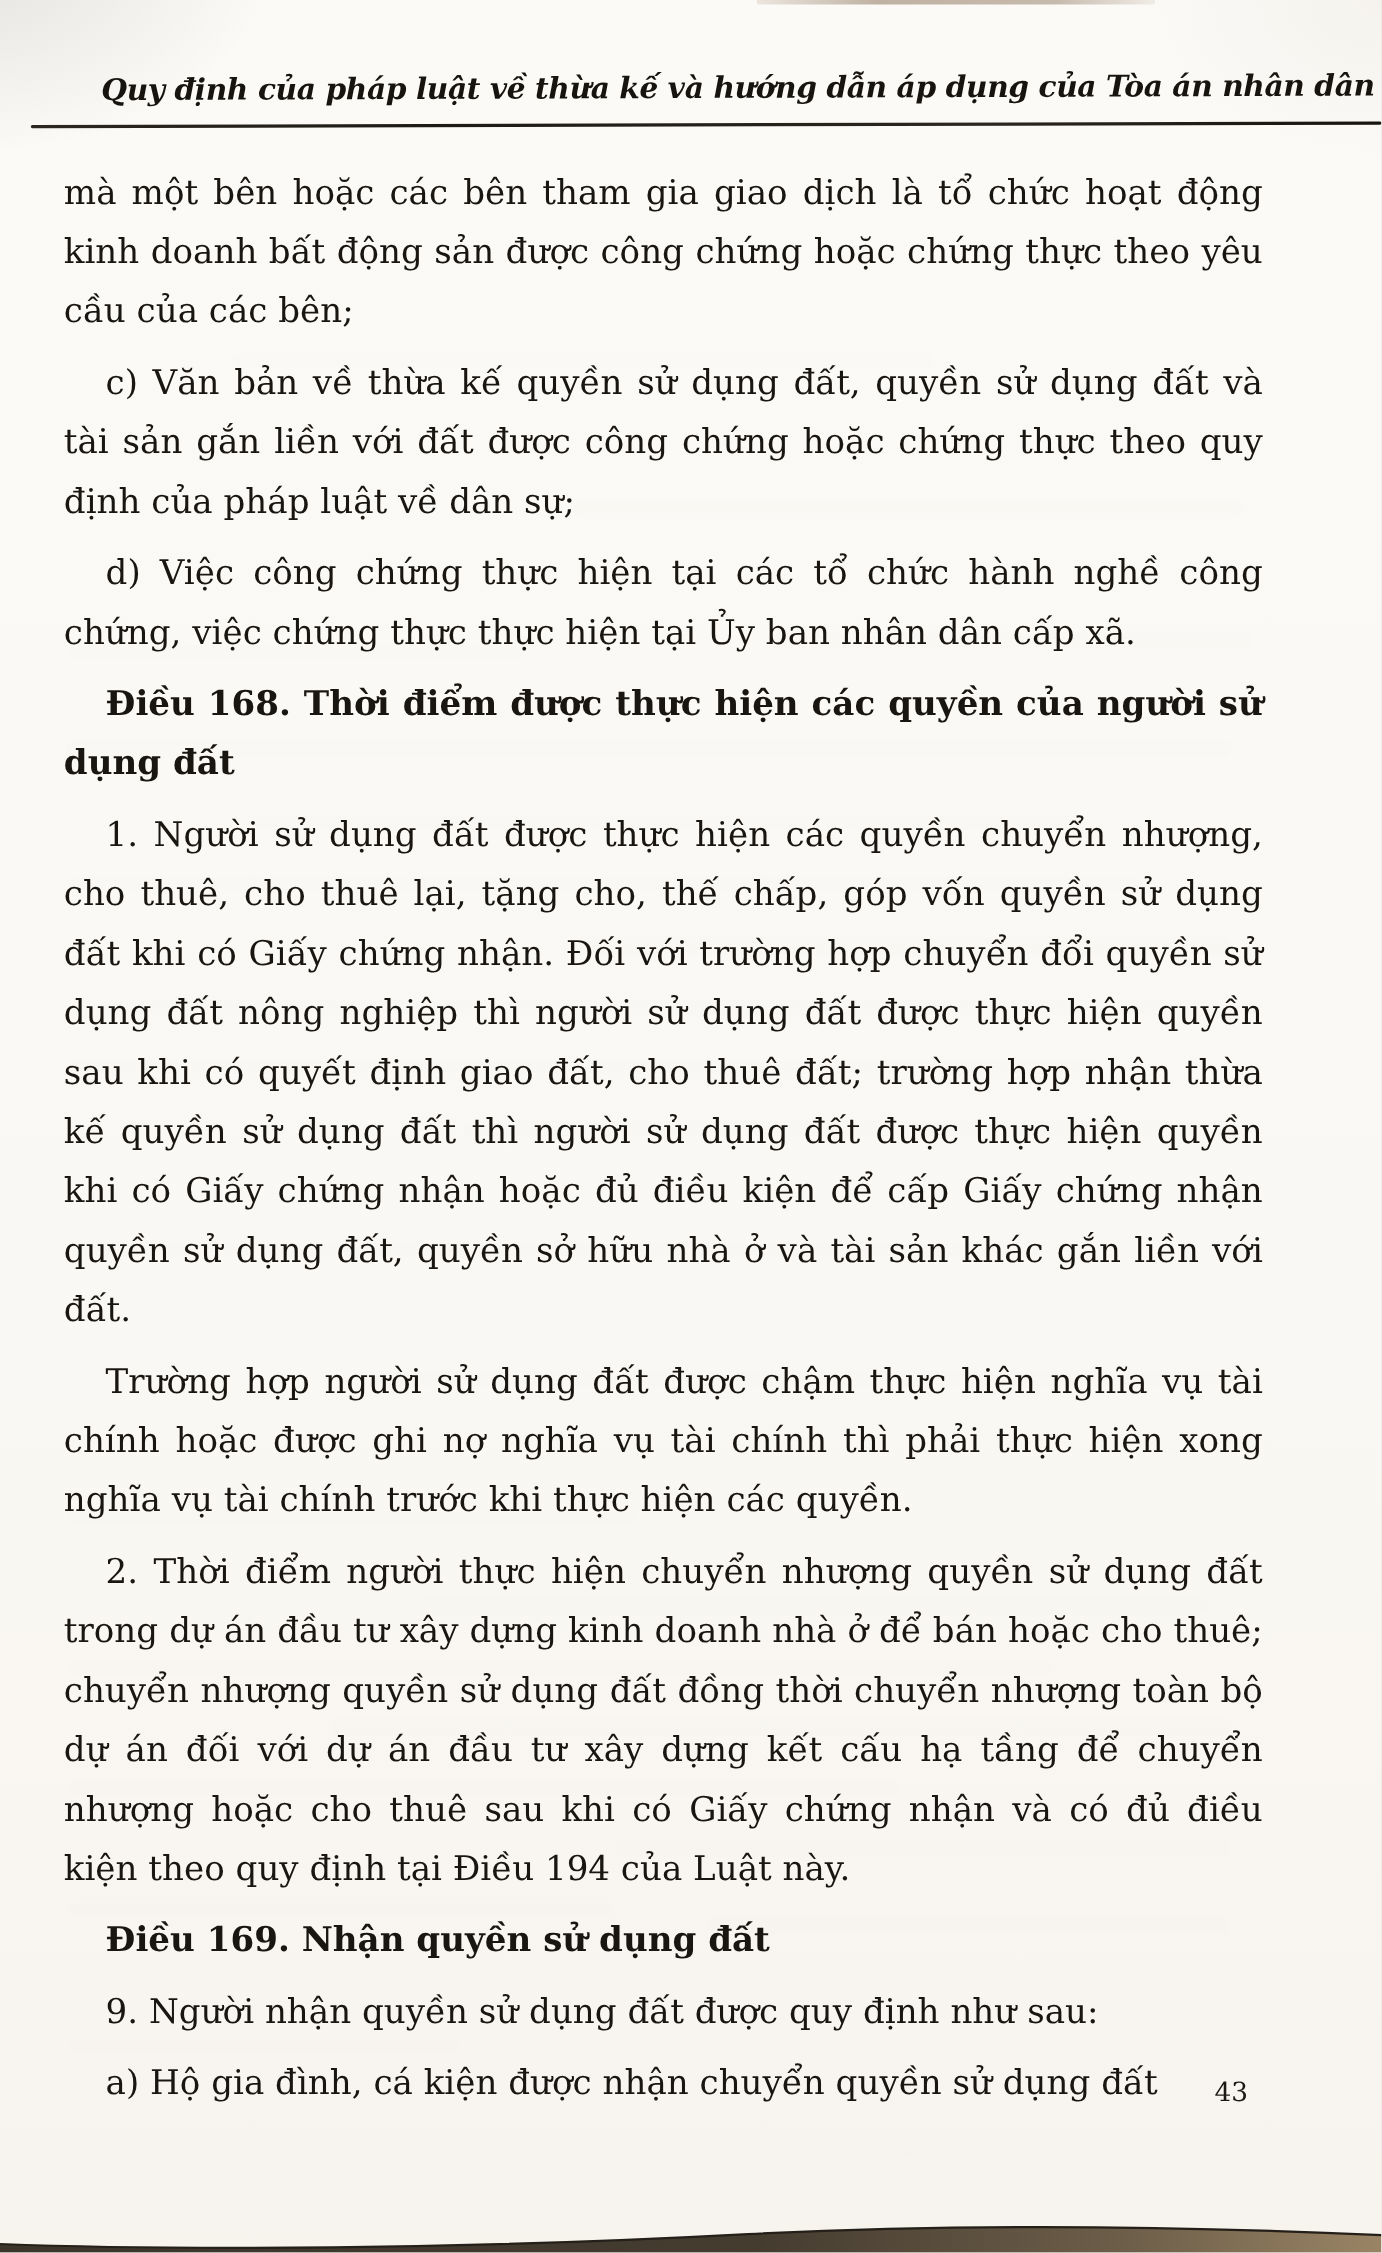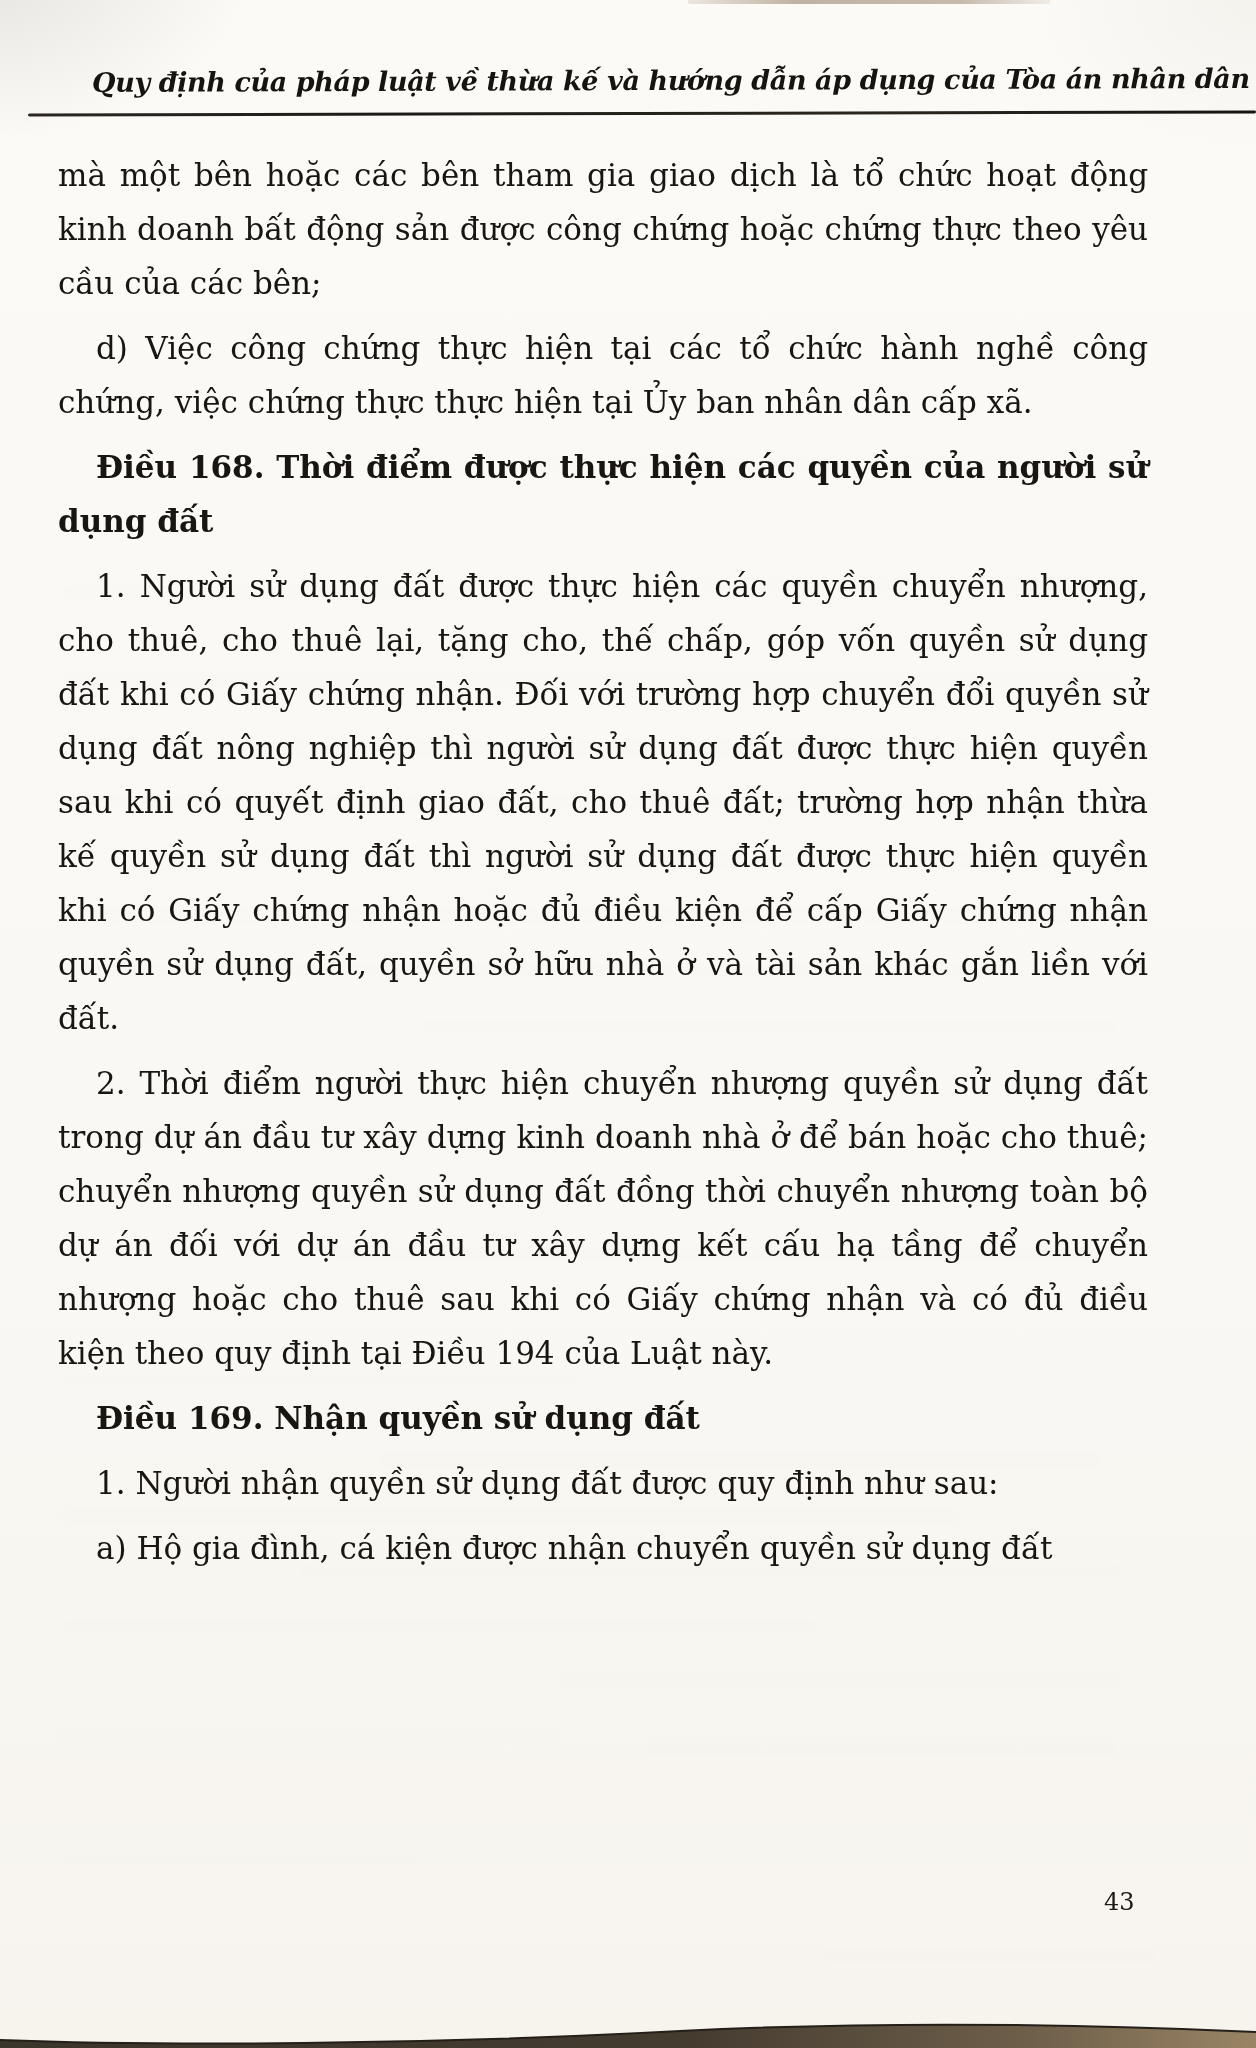--- a/index.html
+++ b/index.html
@@ -63,26 +63,28 @@
 <div class="page">
 
   <div class="top-mark"></div>
 
   <div class="header-title">Quy định của pháp luật về thừa kế và hướng dẫn áp dụng của Tòa án nhân dân tối cao</div>
 
   <div class="header-rule"></div>
 
   <div class="content">
     <p class="no-indent">mà một bên hoặc các bên tham gia giao dịch là tổ chức hoạt động kinh doanh bất động sản được công chứng hoặc chứng thực theo yêu cầu của các bên;</p>
+    <p>c) Văn bản về thừa kế quyền sử dụng đất, quyền sử dụng đất và tài sản gắn liền với đất được công chứng hoặc chứng thực theo quy định của pháp luật về dân sự;</p>
     <p>d) Việc công chứng thực hiện tại các tổ chức hành nghề công chứng, việc chứng thực thực hiện tại Ủy ban nhân dân cấp xã.</p>
     <p class="bold">Điều 168. Thời điểm được thực hiện các quyền của người sử dụng đất</p>
     <p>1. Người sử dụng đất được thực hiện các quyền chuyển nhượng, cho thuê, cho thuê lại, tặng cho, thế chấp, góp vốn quyền sử dụng đất khi có Giấy chứng nhận. Đối với trường hợp chuyển đổi quyền sử dụng đất nông nghiệp thì người sử dụng đất được thực hiện quyền sau khi có quyết định giao đất, cho thuê đất; trường hợp nhận thừa kế quyền sử dụng đất thì người sử dụng đất được thực hiện quyền khi có Giấy chứng nhận hoặc đủ điều kiện để cấp Giấy chứng nhận quyền sử dụng đất, quyền sở hữu nhà ở và tài sản khác gắn liền với đất.</p>
+    <p>Trường hợp người sử dụng đất được chậm thực hiện nghĩa vụ tài chính hoặc được ghi nợ nghĩa vụ tài chính thì phải thực hiện xong nghĩa vụ tài chính trước khi thực hiện các quyền.</p>
     <p>2. Thời điểm người thực hiện chuyển nhượng quyền sử dụng đất trong dự án đầu tư xây dựng kinh doanh nhà ở để bán hoặc cho thuê; chuyển nhượng quyền sử dụng đất đồng thời chuyển nhượng toàn bộ dự án đối với dự án đầu tư xây dựng kết cấu hạ tầng để chuyển nhượng hoặc cho thuê sau khi có Giấy chứng nhận và có đủ điều kiện theo quy định tại Điều 194 của Luật này.</p>
     <p class="bold">Điều 169. Nhận quyền sử dụng đất</p>
-    <p>1. Người nhận quyền sử dụng đất được quy định như sau:</p>
+    <p>9. Người nhận quyền sử dụng đất được quy định như sau:</p>
     <p>a) Hộ gia đình, cá kiện được nhận chuyển quyền sử dụng đất</p>
   </div>
 
   <div class="page-number">43</div>
 
   <svg class="bottom-edge" viewBox="0 0 1256 30" preserveAspectRatio="none" aria-hidden="true">
     <defs>
       <linearGradient id="edgeGrad" x1="0" y1="0" x2="1" y2="0">
         <stop offset="0" stop-color="#3c352b"></stop>
         <stop offset="0.55" stop-color="#453c30"></stop>

